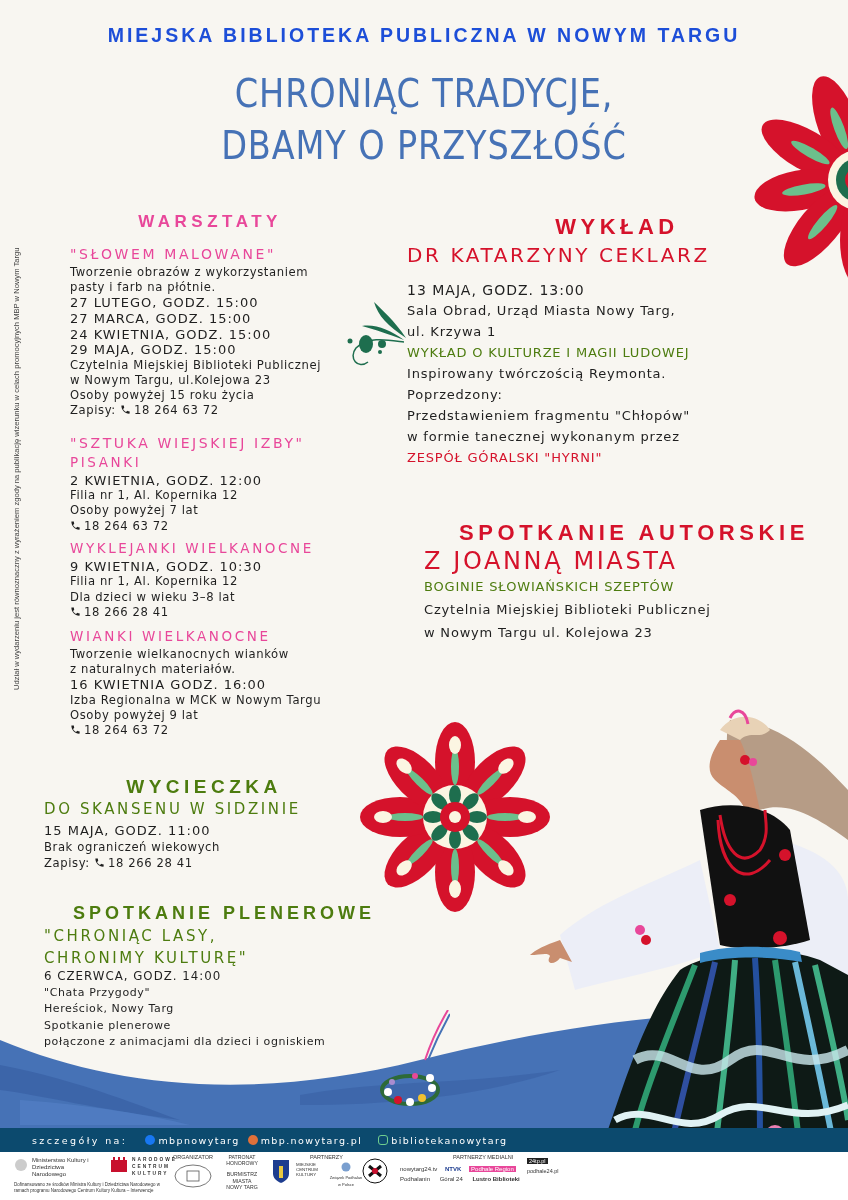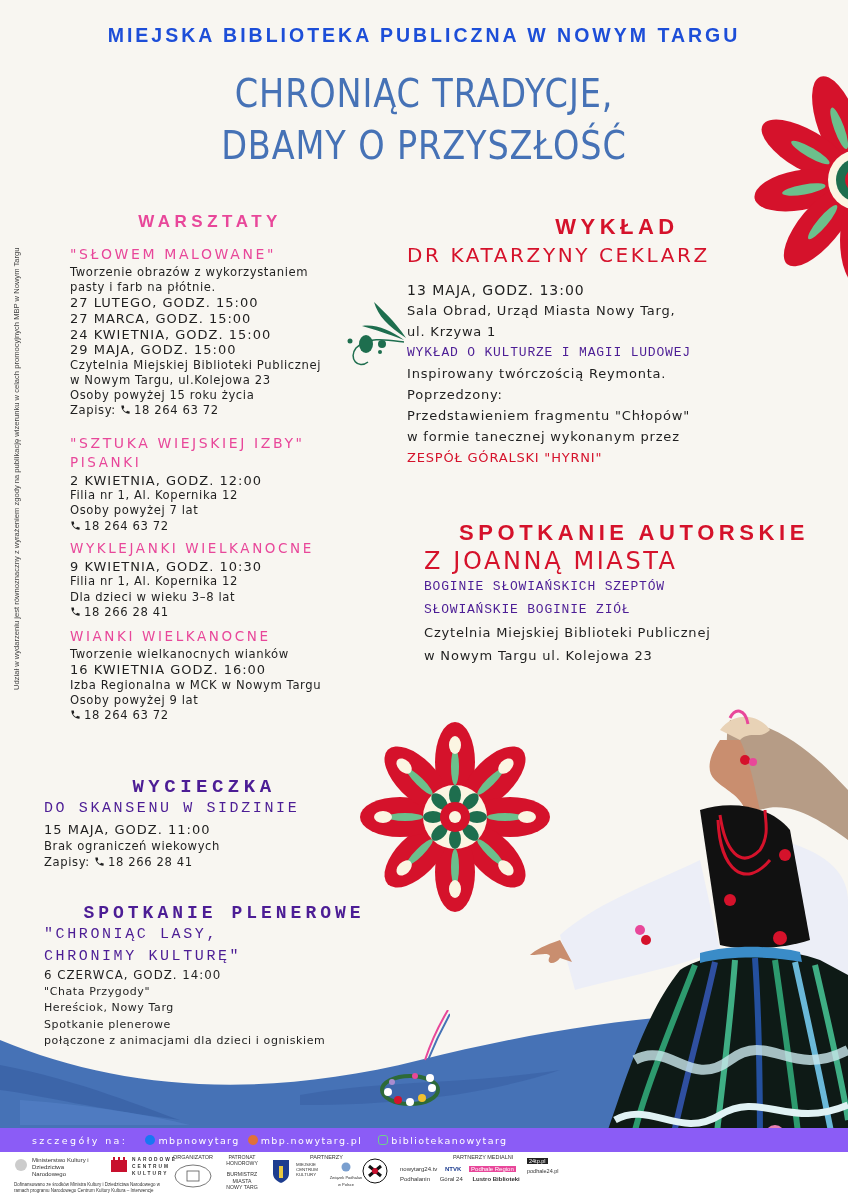--- a/index.html
+++ b/index.html
@@ -9,39 +9,39 @@
   .org-title { left: 0; width: 848px; top: 24px; text-align: center; font-family: "Liberation Sans", sans-serif; font-weight: bold; font-size: 19.5px; letter-spacing: 3px; color: #1d4ed8; }
   .main-title { left: 0; width: 848px; top: 68px; text-align: center; font-family: "DejaVu Sans", sans-serif; font-weight: normal; color: #4672b6; font-size: 39px; line-height: 52px; letter-spacing: 1px; transform: scaleX(0.86); transform-origin: 424px 0; }
   .side-note { left: 12px; top: 690px; width: 470px; transform: rotate(-90deg); transform-origin: 0 0; font-size: 7.6px; color: #444; white-space: nowrap; font-family: "Liberation Sans", sans-serif; }
 
   .sec-h { font-family: "Liberation Sans", sans-serif; font-weight: bold; letter-spacing: 4.5px; text-align: center; }
   .deco { font-family: "DejaVu Sans", sans-serif; letter-spacing: 2.6px; font-weight: normal; }
   .body-t { font-size: 11.6px; line-height: 15.2px; letter-spacing: 0.6px; color: #1f1f1f; }
   .date-t { font-size: 13px; line-height: 15.6px; letter-spacing: 1px; }
 
   .pink { color: #e8479a; }
-  .green { color: #4c1d95; font-family: Liberation Mono, monospace; }
+  .green { color: #4d7c0f; }
   .red { color: #d5122b; }
 
   .phone { display: inline-block; width: 11px; height: 11px; margin-right: 3px; vertical-align: -1px; }
 
   
   #warsztaty { left: 70px; top: 212px; width: 280px; }
   #warsztaty .sec-h { font-size: 17px; margin-bottom: 10px; }
   #warsztaty .deco { font-size: 14px; margin-bottom: 3px; }
 
   #wycieczka { left: 44px; top: 776px; width: 320px; }
   #plener { left: 44px; top: 903px; width: 360px; }
 
   
   #wyklad { left: 407px; top: 214px; width: 420px; }
   #autorskie { left: 424px; top: 520px; width: 420px; }
 
   .wave-svg { left: 0; top: 0; }
-  .footer-bar { left: 0; top: 1128px; width: 848px; height: 24px; background: #8b5cf6; display: flex; align-items: center; padding-left: 32px; gap: 8px; color: #fff; font-size: 9.5px; letter-spacing: 1.4px; }
+  .footer-bar { left: 0; top: 1128px; width: 848px; height: 24px; background: #0c4a6e; display: flex; align-items: center; padding-left: 32px; gap: 8px; color: #fff; font-size: 9.5px; letter-spacing: 1.4px; }
   .footer-bar .ic { display: inline-block; width: 10px; height: 10px; border-radius: 50%; vertical-align: -1px; margin-right: 3px; }
   .logos { left: 0; top: 1152px; width: 848px; height: 48px; background: #fff; }
   .logo-txt { position: absolute; font-family: "Liberation Sans", sans-serif; font-size: 6px; color: #333; line-height: 7px; }
 </style>
 </head>
 <body>
 
 <svg class="abs wave-svg" width="848" height="1200" viewBox="0 0 848 1200">
   <path d="M0,1040 C120,1090 260,1100 420,1060 C560,1025 700,1005 848,1015 L848,1152 L0,1152 Z" fill="#4672b6"></path>
   <path d="M0,1065 C80,1080 150,1110 180,1120 C100,1110 40,1095 0,1090 Z" fill="#3a62a6" opacity="0.8"></path>
@@ -247,20 +247,21 @@
         <div><svg class="phone" viewBox="0 0 24 24">
               <path d="M6.6 10.8c1.4 2.8 3.8 5.1 6.6 6.6l2.2-2.2c.3-.3.7-.4 1-.2 1.1.4 2.3.6 3.6.6.6 0 1 .4 1 1V20c0 .6-.4 1-1 1C10.6 21 3 13.4 3 4c0-.6.4-1 1-1h3.5c.6 0 1 .4 1 1 0 1.3.2 2.5.6 3.6.1.3 0 .7-.2 1l-2.3 2.2z" fill="#1f1f1f"></path>
             </svg><span>18 266 28 41</span></div>
       </div>
     </div>
 
     <div style="margin-top:8px;">
       <div class="deco pink" style="font-size:13.5px;">WIANKI WIELKANOCNE</div>
       <div class="body-t">
         <div>Tworzenie wielkanocnych wianków</div>
+        <div>z naturalnych materiałów.</div>
       </div>
       <div class="date-t">16 KWIETNIA GODZ. 16:00</div>
       <div class="body-t">
         <div>Izba Regionalna w MCK w Nowym Targu</div>
         <div>Osoby powyżej 9 lat</div>
         <div><svg class="phone" viewBox="0 0 24 24">
               <path d="M6.6 10.8c1.4 2.8 3.8 5.1 6.6 6.6l2.2-2.2c.3-.3.7-.4 1-.2 1.1.4 2.3.6 3.6.6.6 0 1 .4 1 1V20c0 .6-.4 1-1 1C10.6 21 3 13.4 3 4c0-.6.4-1 1-1h3.5c.6 0 1 .4 1 1 0 1.3.2 2.5.6 3.6.1.3 0 .7-.2 1l-2.3 2.2z" fill="#1f1f1f"></path>
             </svg><span>18 264 63 72</span></div>
       </div>
     </div>
@@ -311,21 +312,20 @@
     <div>w formie tanecznej wykonanym przez</div>
     <div class="red">ZESPÓŁ GÓRALSKI "HYRNI"</div>
   </div>
 </div>
 
 <div class="abs" id="autorskie">
   <div class="sec-h red" style="font-size:22px;letter-spacing:4.6px;">SPOTKANIE AUTORSKIE</div>
   <div class="deco red" style="font-size:24px;margin-top:1px;">Z JOANNĄ MIASTA</div>
   <div class="body-t" style="font-size:13px;line-height:23px;letter-spacing:0.8px;">
     <div class="green">BOGINIE SŁOWIAŃSKICH SZEPTÓW</div>
-    <div class="green">SŁOWIAŃSKIE BOGINIE ZIÓŁ</div>
     <div>Czytelnia Miejskiej Biblioteki Publicznej</div>
     <div>w Nowym Targu ul. Kolejowa 23</div>
   </div>
 </div>
 
 <div class="abs footer-bar">
   <span style="margin-right:10px;letter-spacing:2.4px;">szczegóły na:</span>
   <span><span class="ic" style="background:#1877f2;"></span><span>mbpnowytarg</span></span>
   <span><span class="ic" style="background:#e0703a;"></span><span>mbp.nowytarg.pl</span></span>
   <span style="margin-left:8px;"><span class="ic" style="background:transparent;border:1.5px solid #6fce8f;border-radius:3px;"></span><span>bibliotekanowytarg</span></span>

